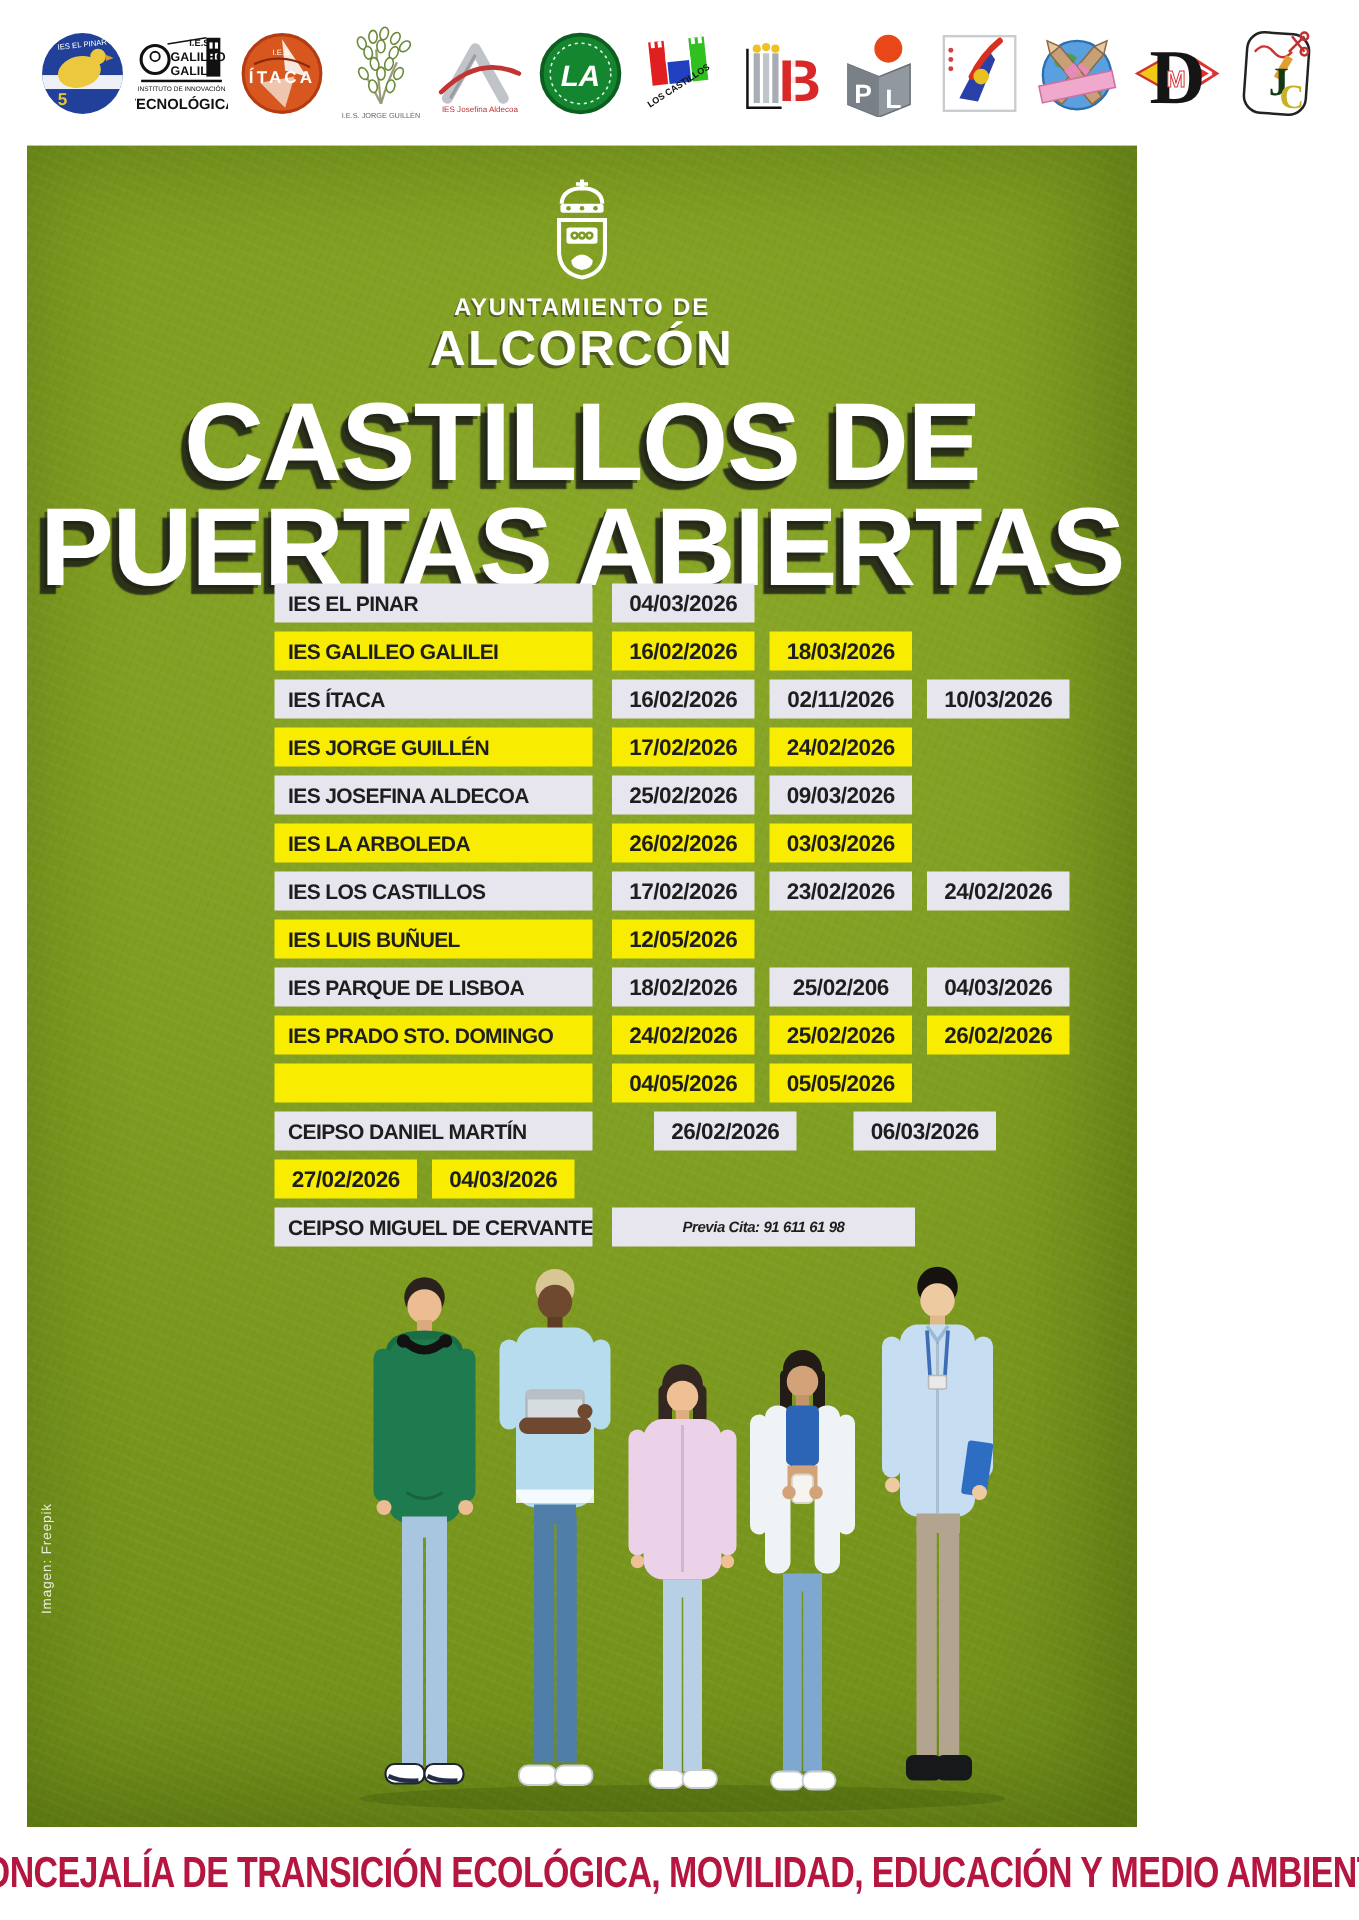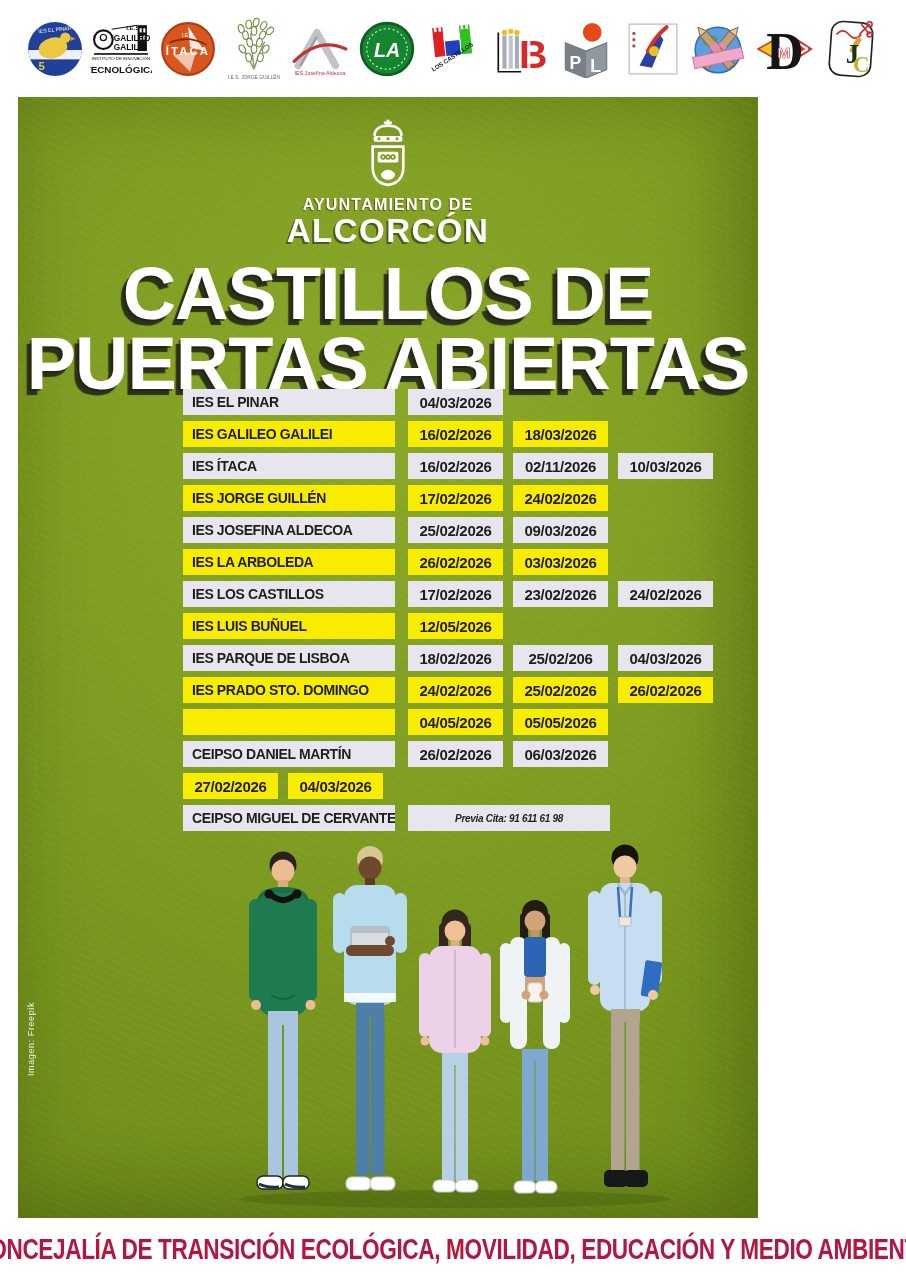--- a/index.html
+++ b/index.html
@@ -22,21 +22,21 @@
   .muni-top{font-size:16px;font-weight:bold;letter-spacing:1.2px;margin-top:3px;
             text-shadow:-1px 1px 0 rgba(30,32,24,.5);}
   .muni-name{font-size:33px;font-weight:bold;letter-spacing:1.5px;line-height:1;
             text-shadow:-2px 2px 0 rgba(30,32,24,.55);}
   .title{margin-top:12px;font-size:74px;font-weight:bold;line-height:.95;letter-spacing:-1px;color:#fff;
          text-shadow:-5px 6px 1px rgba(28,30,22,.85), -2px 2px 0 rgba(28,30,22,.55);}
 
   
   .schedule{position:absolute;left:165px;top:292px;z-index:3;}
   .row{display:flex;margin-bottom:6px;}
-  .row.gap{margin-top:4px;}
+  .row.gap{margin-top:4px;gap:28px;}
   .cell{height:26px;display:flex;align-items:center;box-sizing:border-box;
         font-weight:bold;color:#1e1e1e;background:#e7e6ee;}
   .cell.name{width:212px;padding-left:9px;margin-right:13px;font-size:14px;letter-spacing:-.4px;white-space:nowrap;overflow:hidden;}
   .cell.date{width:95px;justify-content:center;margin-right:10px;font-size:15px;letter-spacing:-.3px;}
   .cell.note{width:202px;justify-content:center;font-size:10px;letter-spacing:-.3px;font-style:italic;}
   .row.hl .cell{background:#f8ec00;}
   .cell.ghost{background:transparent;}
 
   
   .people{position:absolute;left:207px;top:746px;z-index:2;}

